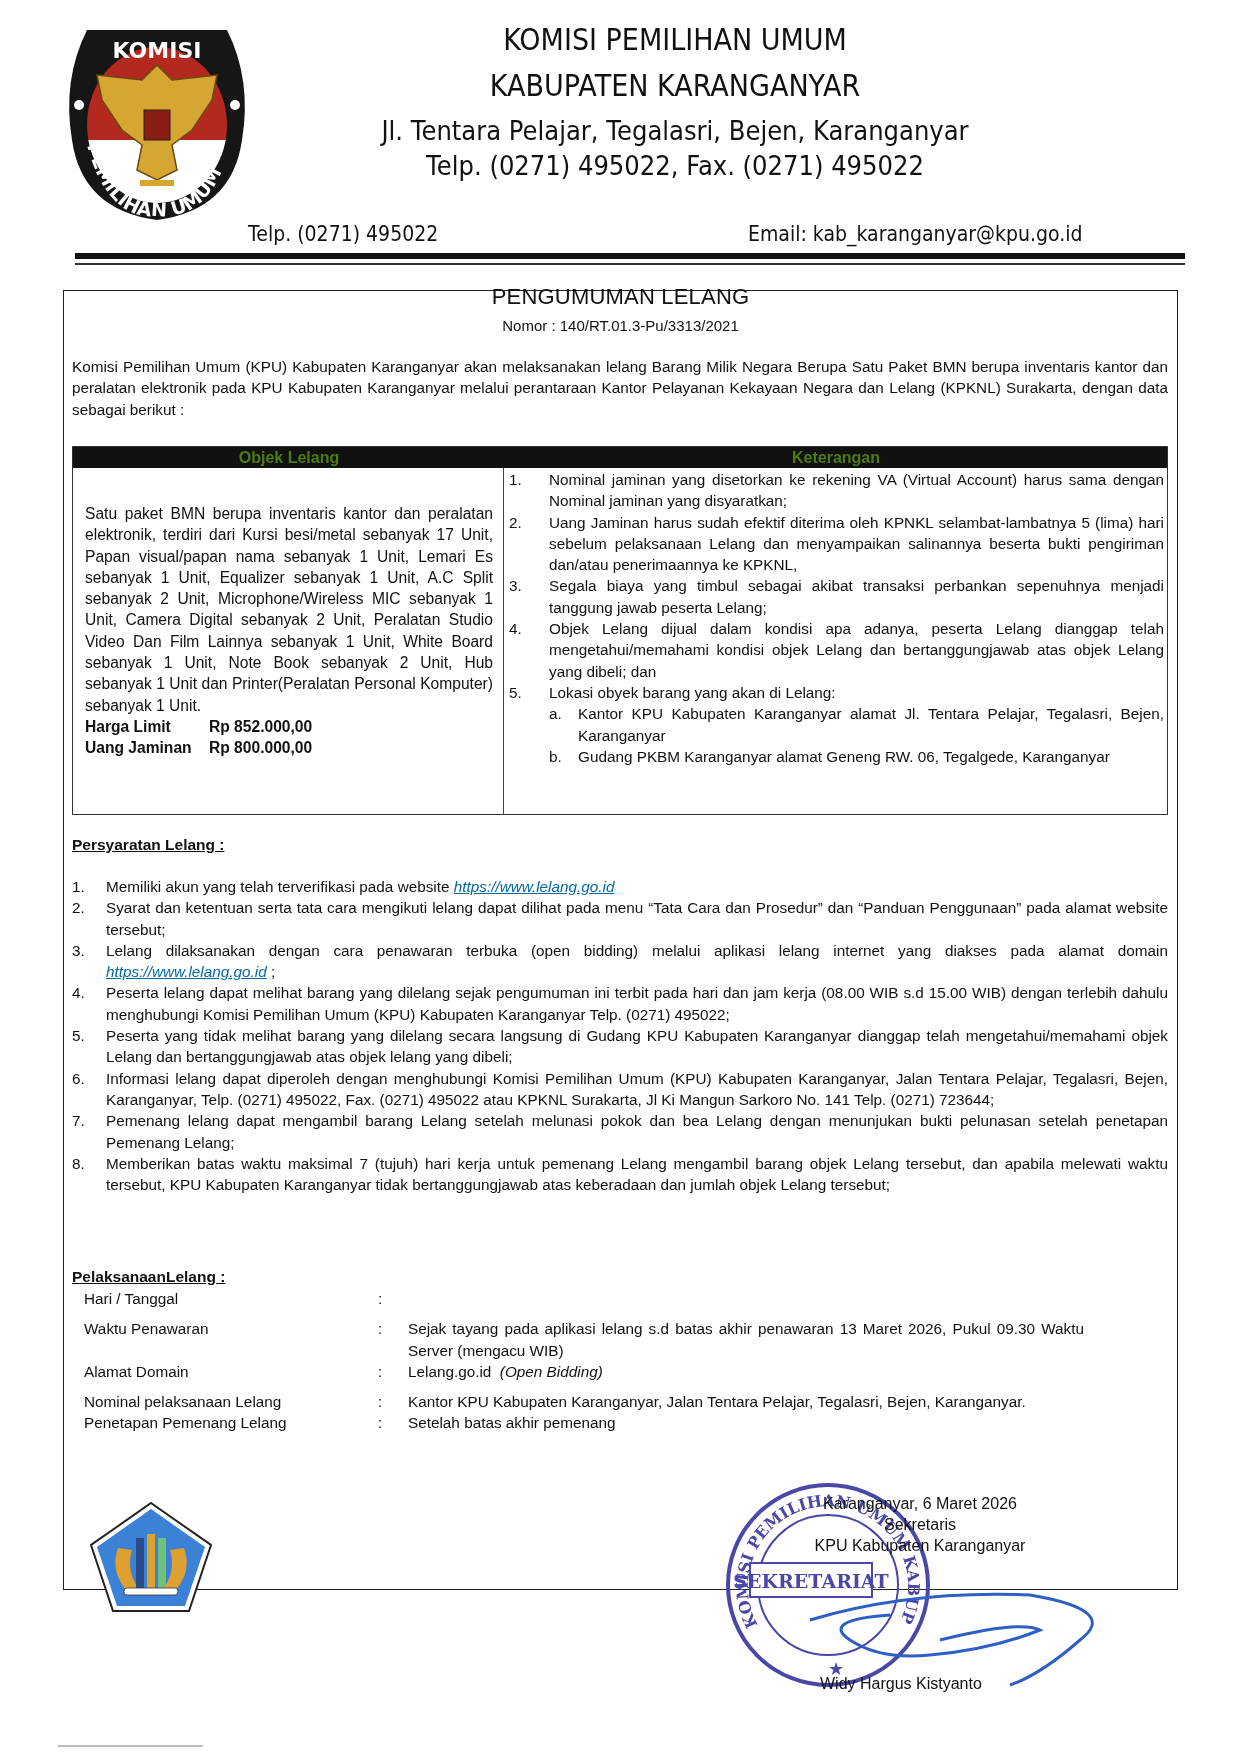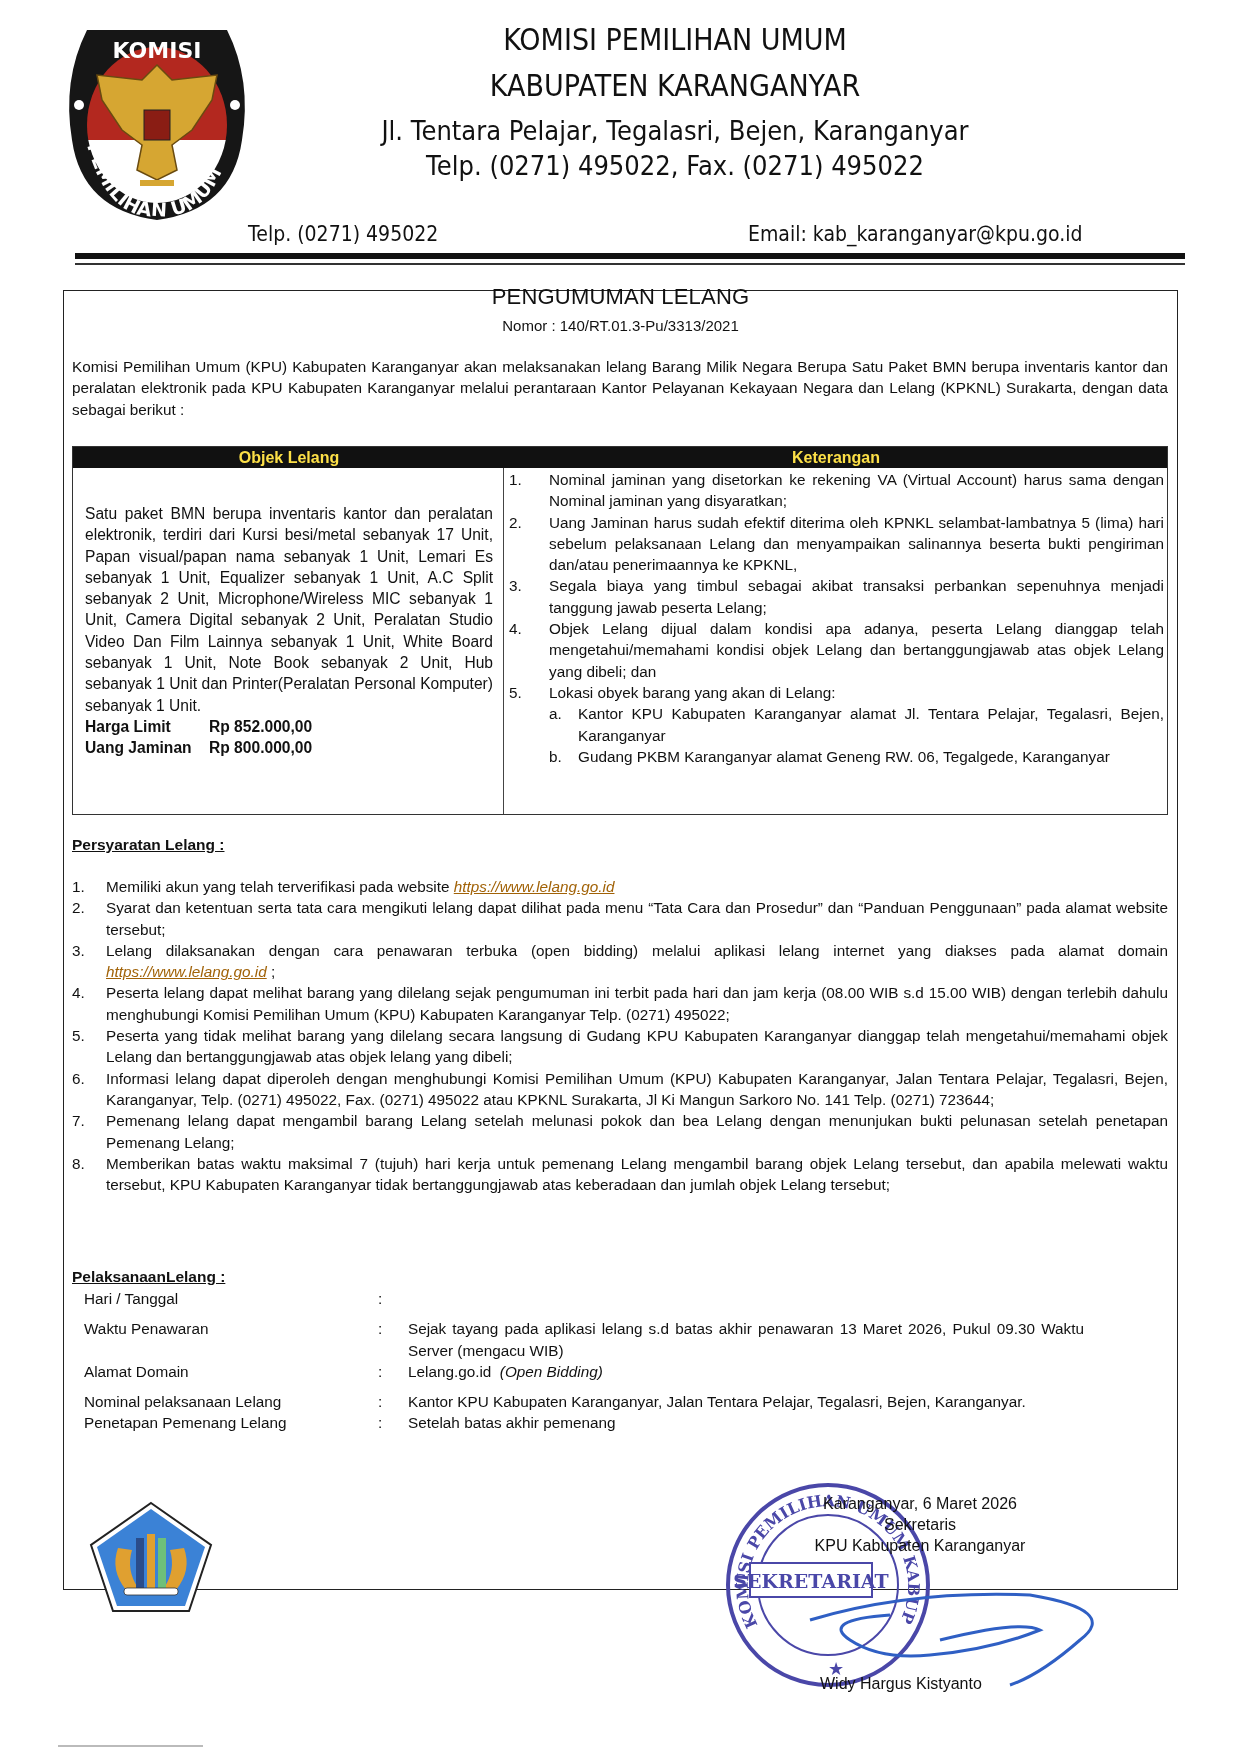--- a/index.html
+++ b/index.html
@@ -22,42 +22,42 @@
   .frame { left:63px; top:290px; width:1115px; height:1300px; border:1.5px solid #222; box-sizing:border-box; }
 
   .center-title { left:63px; width:1115px; text-align:center; }
   .ann-title { top:284px; font-size:22px; font-weight:normal; letter-spacing:0.2px; }
   .ann-number { top:317px; font-size:15px; }
 
   .intro { left:72px; top:356px; width:1096px; font-size:15.3px; line-height:21.3px; text-align:justify; }
 
   
   .tbl { left:72px; top:446px; width:1096px; height:369px; border:1px solid #333; box-sizing:border-box; }
-  .tbl-head { position:absolute; left:0; top:0; height:21px; background:#111; color:#fde047; font-weight:bold; font-size:16px; line-height:21px; text-align:center; }
+  .tbl-head { position:absolute; left:0; top:0; height:21px; background:#111; color:#4d7c0f; font-weight:bold; font-size:16px; line-height:21px; text-align:center; }
   .th-left { width:432px; }
   .th-right { left:432px; width:662px; }
   .tbl-divider { position:absolute; left:430px; top:21px; width:1px; height:346px; background:#444; }
   .tbl-left-cell { position:absolute; left:12px; top:56px; width:408px; font-size:15.6px; line-height:21.3px; text-align:justify; }
   .harga-row { display:flex;font-weight:bold; }
   .harga-label { width:124px; }
   .tbl-right-cell { position:absolute; left:436px; top:22px; width:655px; font-size:15.3px; line-height:21.3px; }
   .ket-item { display:flex; text-align:justify; }
   .ket-num { width:40px; flex:none; }
   .ket-text { flex:1; }
   .ket-sub { display:flex; }
   .ket-sub-letter { width:29px; flex:none; }
 
   
   .sec-title { left:72px; font-size:15.5px; font-weight:bold; text-decoration:underline; }
   .syarat-title { top:836px; }
   .syarat-list { left:72px; top:876px; width:1096px; font-size:15.3px; line-height:21.3px; }
   .s-item { display:flex; text-align:justify; }
   .s-num { width:34px; flex:none; }
   .s-text { flex:1; }
-  .link { color:#a16207; font-style:italic; text-decoration:underline; }
+  .link { color:#0369a1; font-style:italic; text-decoration:underline; }
 
   
   .pel-title { top:1268px; }
   .pel-table { left:84px; top:1288px; width:1000px; font-size:15.3px; line-height:21.3px; }
   .pel-row { display:flex; margin-bottom:9px; }
   .pel-label { width:294px; flex:none; }
   .pel-colon { width:30px; flex:none; }
   .pel-value { flex:1; text-align:justify; }
 
   

